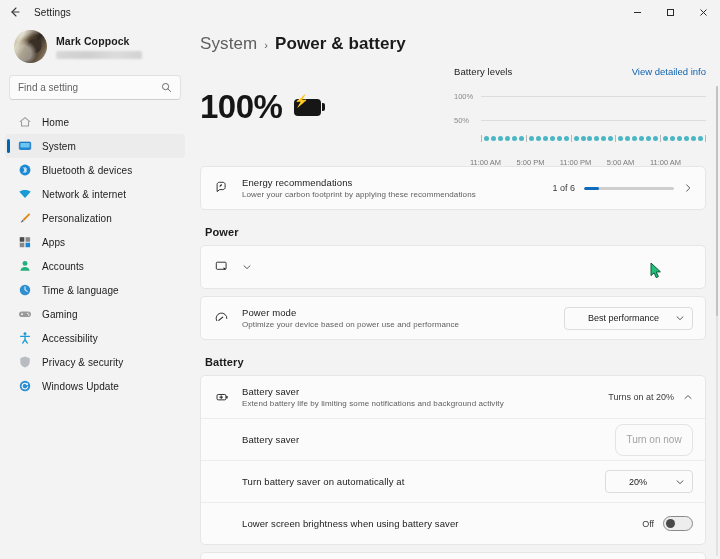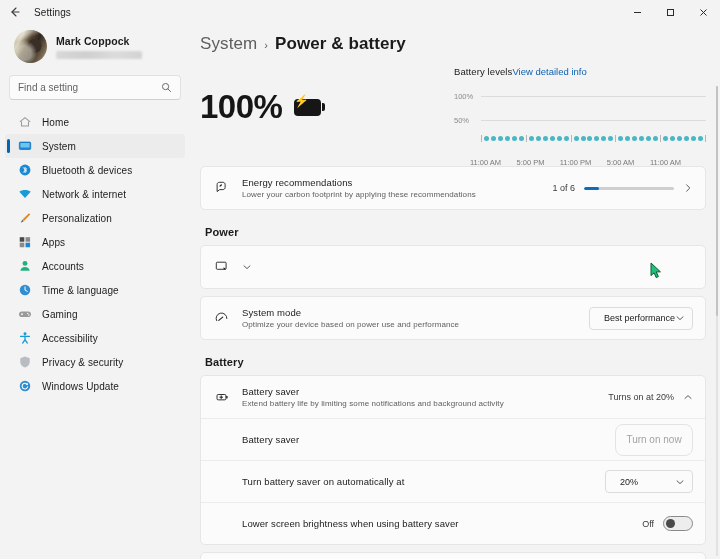--- a/index.html
+++ b/index.html
@@ -77,21 +77,21 @@
   .hero { display: flex; align-items: flex-start; padding: 12px 0 0 0; height: 112px; }
   .hero-left { width: 250px; flex: 0 0 250px; display: flex; align-items: center; gap: 12px; padding: 22px 0 0 4px; }
   .pct { font-size: 33px; color: #161616; font-weight: 600; letter-spacing: -.5px; }
   .battery-glyph { position: relative; width: 34px; height: 22px; display: flex; align-items: center; }
   .batt-body { width: 27px; height: 17px; background: #161616; border-radius: 4px; }
   .batt-cap { width: 3px; height: 8px; background: #161616; border-radius: 0 2px 2px 0; margin-left: 1px; }
   .batt-bolt { position: absolute; left: 0px; top: -1px; font-size: 12px; color: #161616; line-height: 1; }
 
   
   .chart-wrap { flex: 1; min-width: 0; padding: 0 14px 0 8px; }
-  .chart-head { display: flex; align-items: baseline; }
+  .chart-head { display: flex; align-items: baseline; justify-content: space-between; }
   .chart-title { font-size: 9.5px; color: #1b1b1b; letter-spacing: .1px; }
   .chart-link { font-size: 9.5px; color: #0f62b0; }
   .chart-plot { position: relative; height: 60px; margin-top: 9px; }
   .gridrow { position: absolute; left: 0; right: 0; display: flex; align-items: center; gap: 5px; }
   .grid-lab { font-size: 7.5px; color: #8a8a8a; width: 22px; text-align: left; }
   .grid-line { flex: 1; height: 1px; background: #dcdcdc; }
   .dots { position: absolute; left: 27px; right: 0; bottom: 4px; display: flex; align-items: center; }
   .dot { width: 5px; height: 5px; border-radius: 50%; background: #4bb6c4; }
   .tick { width: 1px; height: 7px; background: #b6b6b6; }
   .dot-gap { flex: 1; }
@@ -115,21 +115,21 @@
   .chev { color: #5b5b5b; display: flex; align-items: center; }
 
   .section-h { font-size: 11px; color: #1b1b1b; font-weight: 600; padding: 9px 0 7px 5px; letter-spacing: .1px; }
 
   .progress { width: 90px; height: 3px; background: #cfcfcf; border-radius: 2px; overflow: hidden; }
   .progress-fill { height: 100%; background: #0f6cbd; border-radius: 2px; }
 
   .dropdown {
     min-width: 88px; height: 23px; background: #fbfbfb; border: 1px solid #dcdcdc;
     border-radius: 4px; display: flex; align-items: center; justify-content: space-between;
-    padding: 0 7px 0 14px; gap: 0;
+    padding: 0 7px 0 23px; gap: 16px;
   }
   .dropdown span { font-size: 9px; color: #1b1b1b; }
   .btn-disabled {
     min-width: 78px; height: 32px; background: #fbfbfb; border: 1px solid #e4e4e4;
     border-radius: 8px; display: flex; align-items: center; justify-content: center;
     font-size: 10px; color: #a3a3a3;
   }
   .toggle { width: 30px; height: 15px; border-radius: 8px; border: 1px solid #8a8a8a; background: #ededed; display: flex; align-items: center; padding: 0 2px; }
   .toggle-knob { width: 9px; height: 9px; border-radius: 50%; background: #4a4a4a; }
 
@@ -489,21 +489,21 @@
 
         <div class="card">
           <div class="row">
             <span class="row-ico">
               <svg width="16" height="16" viewBox="0 0 18 18">
                   <path d="M3.2 12.4 A6 6 0 1 1 14.4 10" fill="none" stroke="#1b1b1b" stroke-width="1"></path>
                   <path d="M5.4 11.6 L9.8 8" stroke="#1b1b1b" stroke-width="1.2" stroke-linecap="round"></path>
                 </svg>
             </span>
             <div class="row-text">
-              <div class="row-title">System mode</div>
+              <div class="row-title">Power mode</div>
               <div class="row-sub">Optimize your device based on power use and performance</div>
             </div>
             <div class="row-right">
               <div class="dropdown">
                 <span>Best performance</span>
                 <span class="chev">
                   <svg width="10" height="10" viewBox="0 0 10 10">
                       <path d="M2 3.8 L5 6.6 L8 3.8" fill="none" stroke="#5b5b5b" stroke-width="1" stroke-linecap="round" stroke-linejoin="round"></path>
                     </svg>
                 </span>

